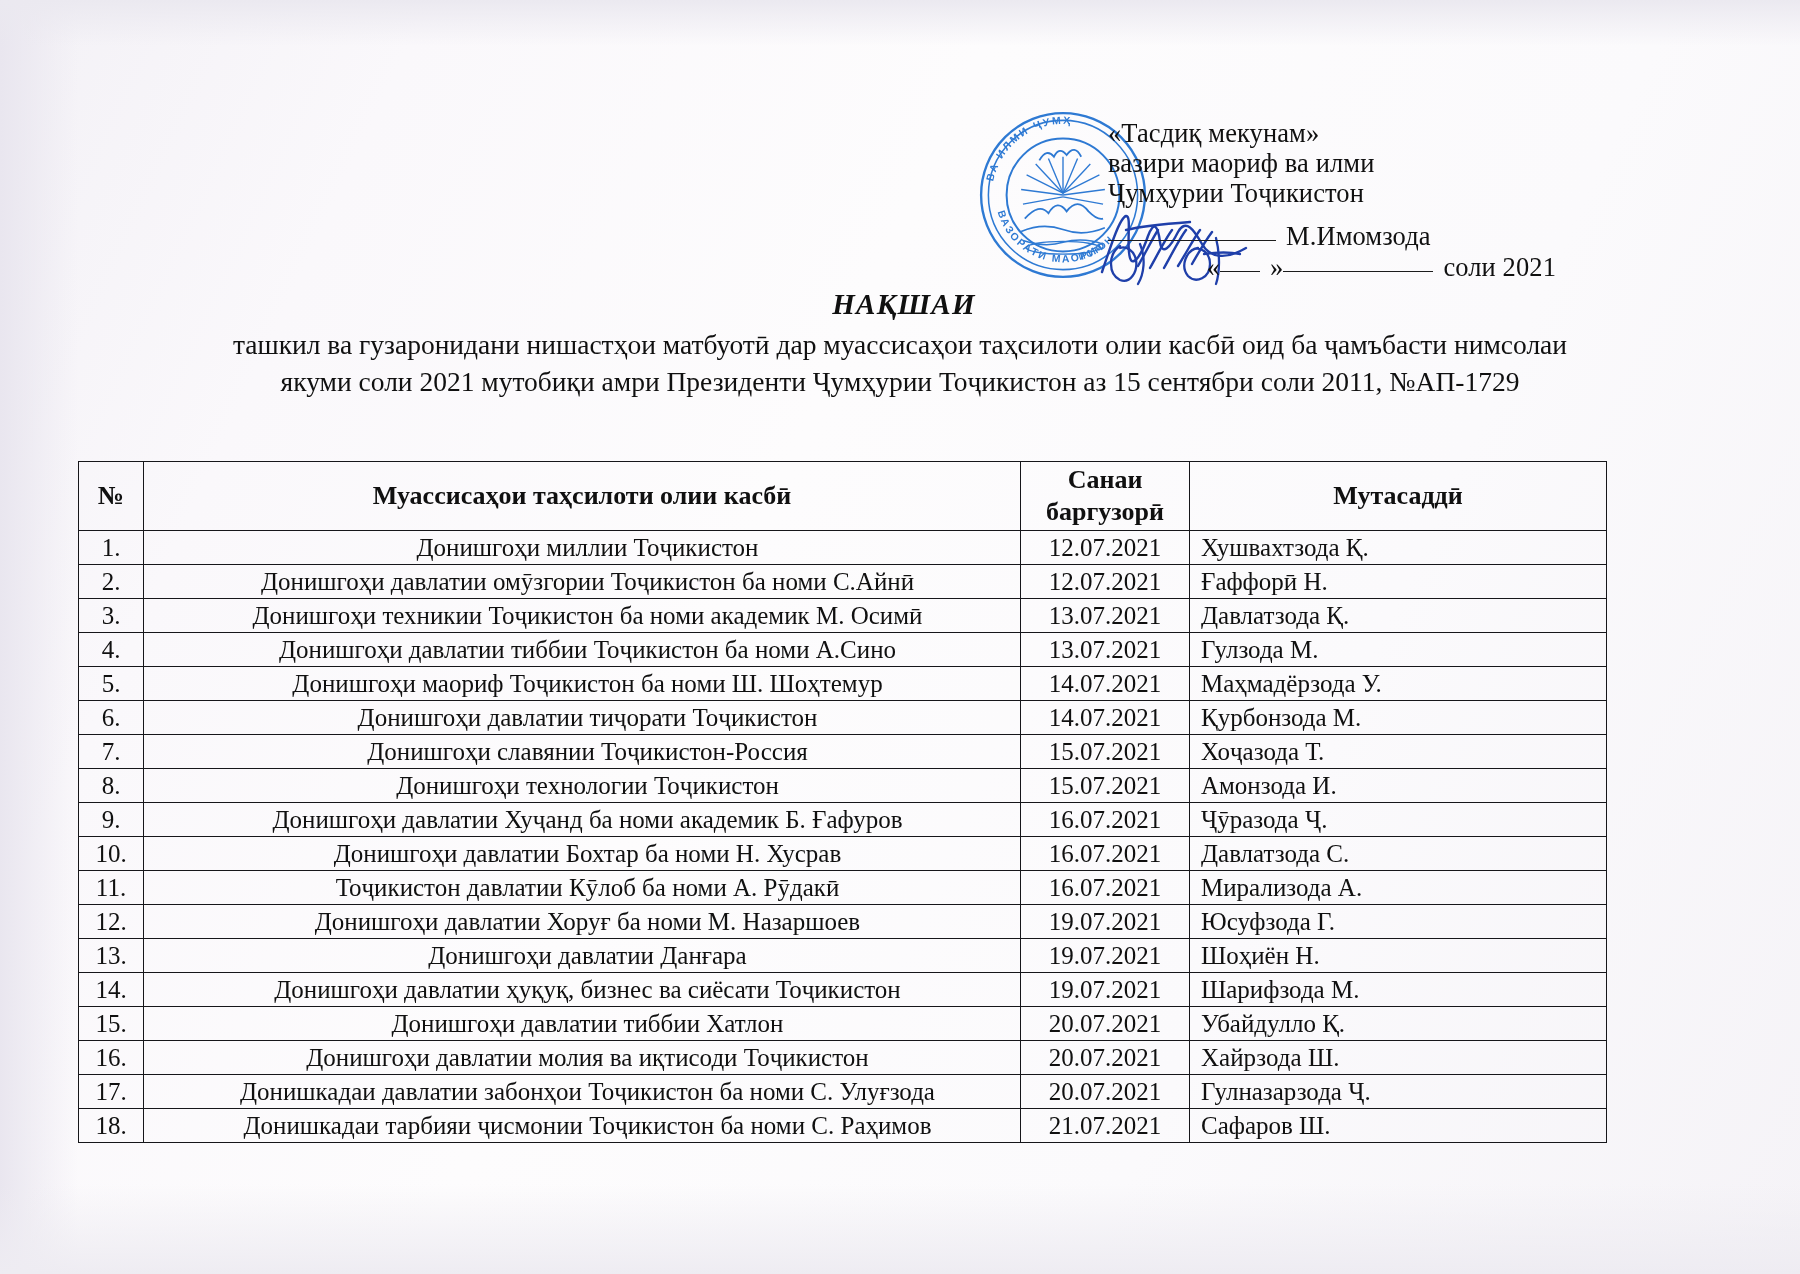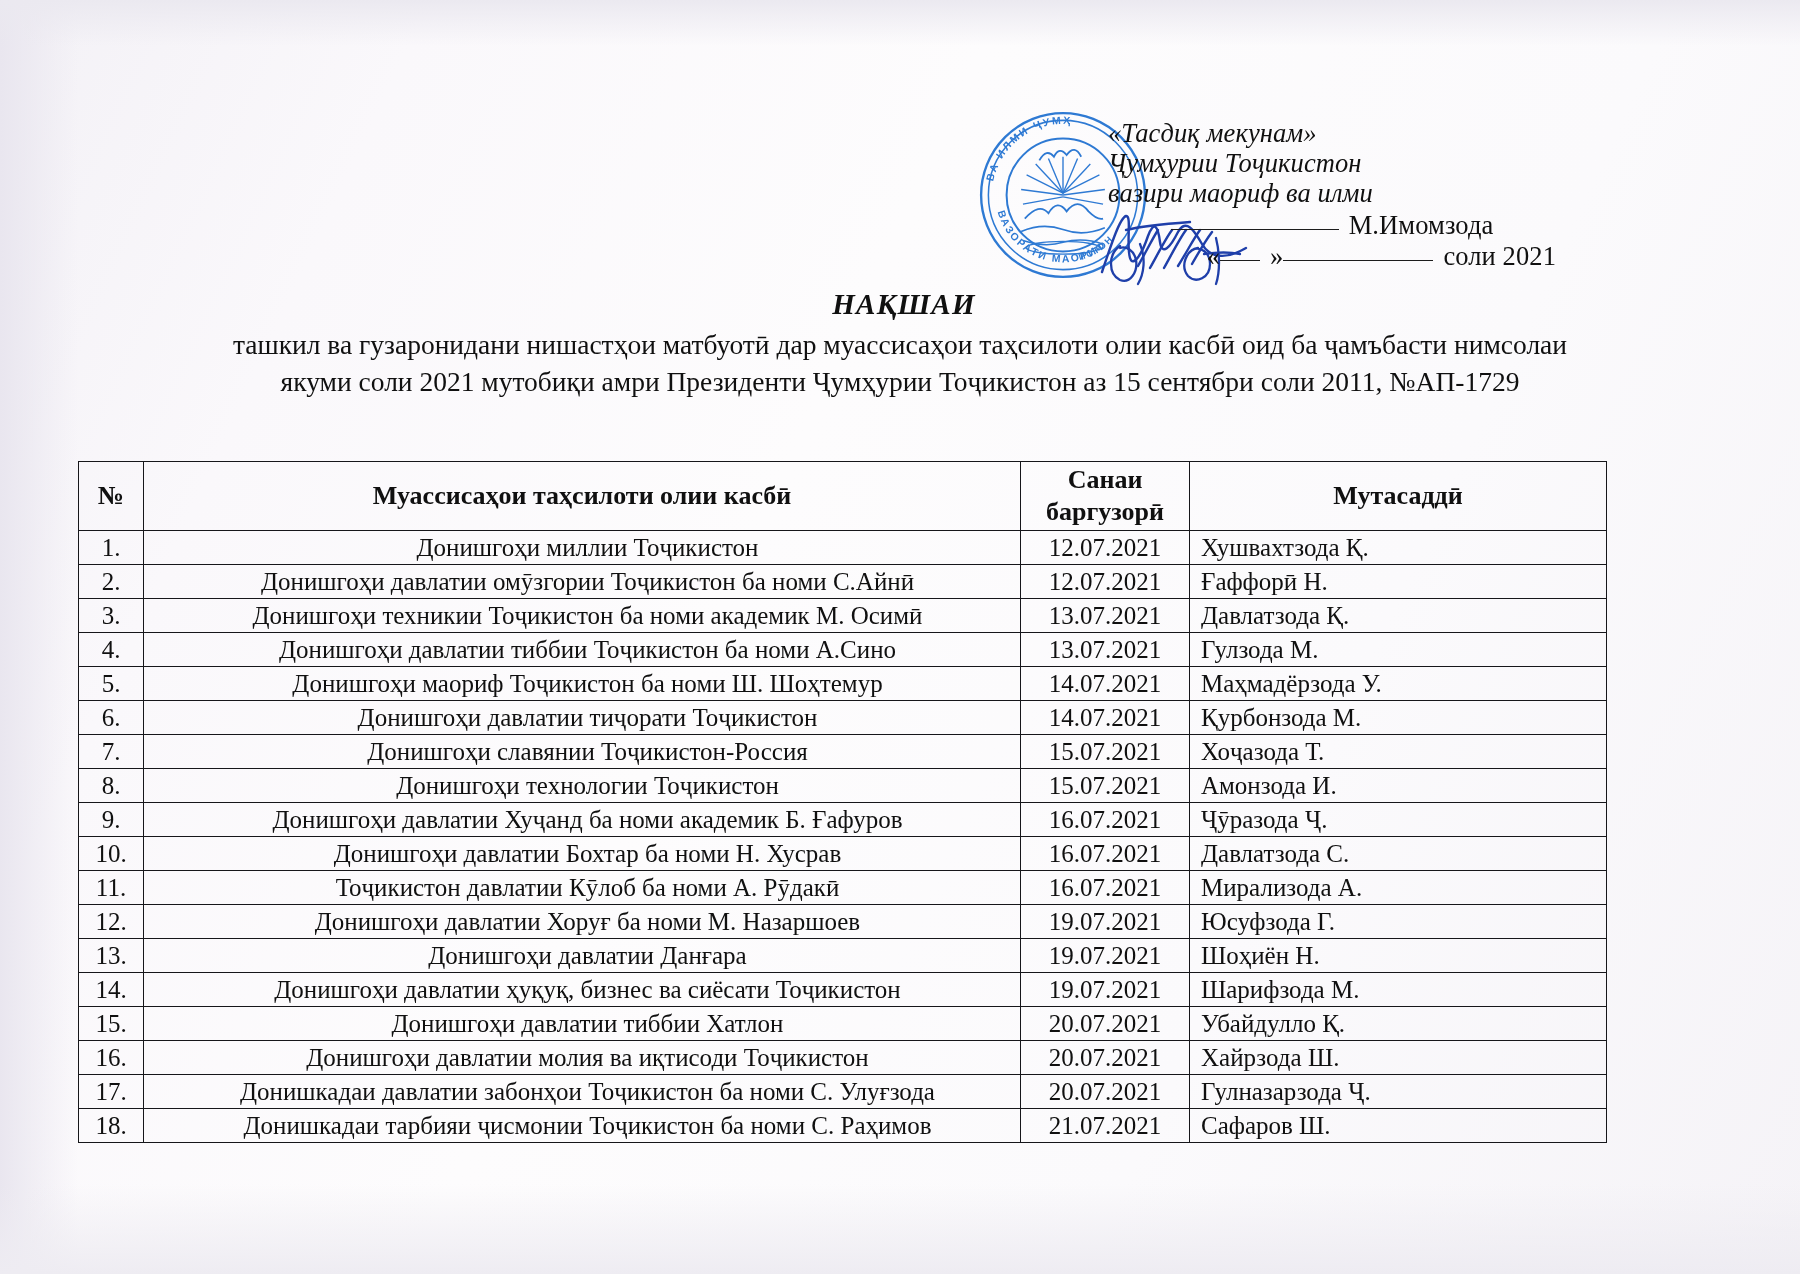--- a/index.html
+++ b/index.html
@@ -50,25 +50,25 @@
   .approval {
     position: absolute;
     left: 1108px;
     top: 118px;
     width: 470px;
     text-align: left;
     font-size: 26.5px;
     line-height: 30px;
     letter-spacing: 0.1px;
   }
-  .approval .ln { white-space: nowrap; font-style: italic; }
+  .approval .ln { white-space: nowrap; }
   .approval .ln-name {
-    text-align: center;
+    text-align: left;
     padding-right: 22px;
-    margin-top: 2px;
+    margin-top: 13px;
   }
   .approval .ln-date {
     text-align: right;
     padding-right: 22px;
     margin-top: 1px;
   }
   .sig-rule {
     display: inline-block;
     width: 168px;
     border-bottom: 1.6px solid #1c1c1c;
@@ -235,22 +235,22 @@
       <path d="M 26,14 C 14,22 14,42 26,48 C 36,52 44,40 42,28 C 40,18 32,14 26,16"></path>
       <path d="M 46,12 C 52,26 50,42 44,52"></path>
       <path d="M 104,16 C 92,18 86,34 94,44 C 102,52 116,46 116,32 C 116,20 106,14 98,18"></path>
       <path d="M 122,6 C 126,22 126,40 122,52"></path>
       <path d="M 110,22 C 124,20 136,20 146,22"></path>
     </g>
   </svg>
 
   <div class="approval">
     <div class="ln">«Тасдиқ мекунам»</div>
+    <div class="ln">вазири маориф ва илми</div>
     <div class="ln">Ҷумҳурии Тоҷикистон</div>
-    <div class="ln">вазири маориф ва илми</div>
     <div class="ln-name">
       <span class="sig-rule"></span><span>М.Имомзода</span>
     </div>
     <div class="ln-date">
       <span>«</span><span class="sig-rule short"></span><span>»</span><span class="sig-rule mid"></span><span>соли 2021</span>
     </div>
   </div>
 
   <div class="doc-title">НАҚШАИ</div>
   <div class="doc-subtitle">

